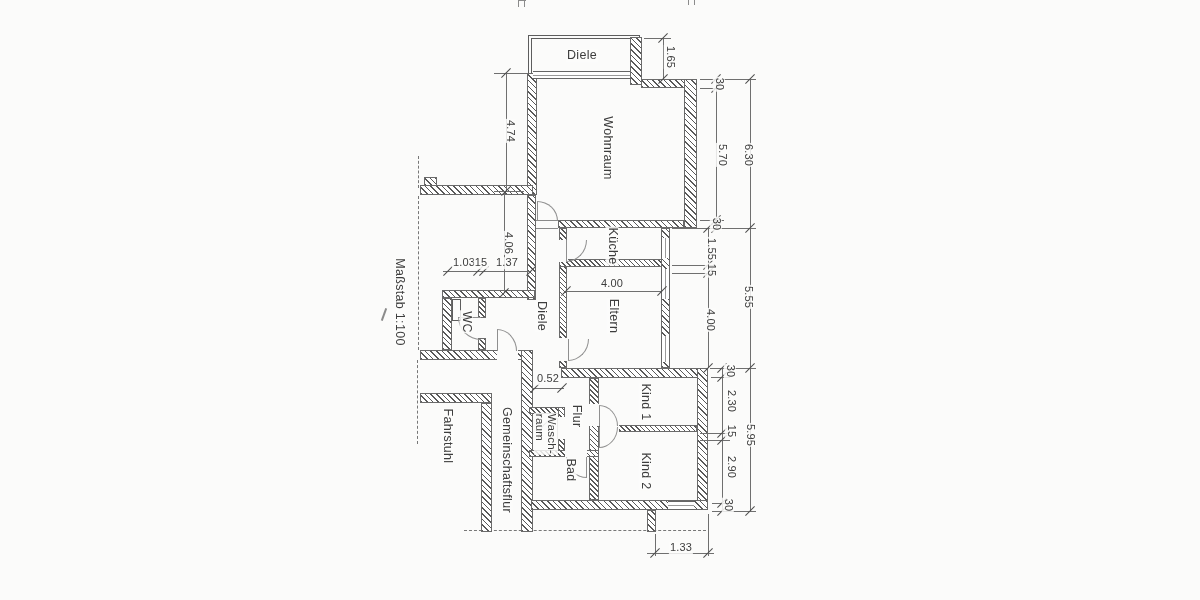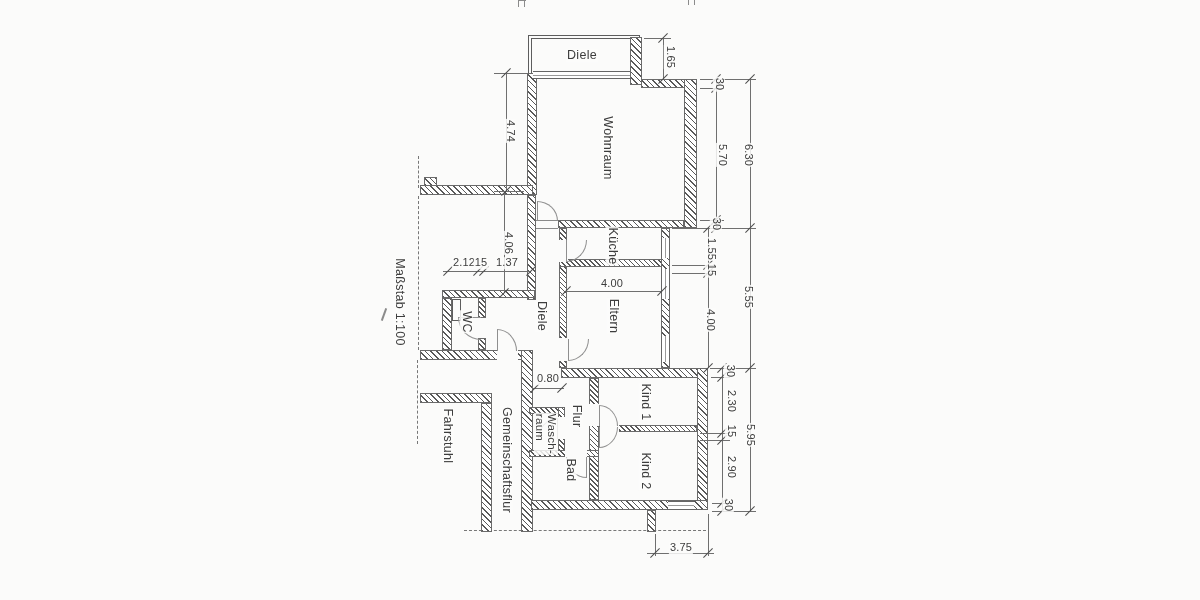--- a/index.html
+++ b/index.html
@@ -193,26 +193,26 @@
   <div class="vlab" style="left:645px;top:402px;">Kind 1</div>
   <div class="vlab" style="left:645px;top:471px;">Kind 2</div>
   <div class="vlab" style="left:447px;top:436px;">Fahrstuhl</div>
   <div class="vlab" style="left:506px;top:460px;">Gemeinschaftsflur</div>
   <div class="vlab" style="left:399px;top:302px;">Maßstab 1:100</div>
   <div class="artifact" style="left:383px;top:308px;width:2px;height:13px;transform:rotate(20deg);"></div>
 
   <div class="vlab dim" style="left:670px;top:57px;">1.65</div>
   <div class="vlab dim" style="left:510px;top:131px;">4.74</div>
   <div class="vlab dim" style="left:508px;top:243px;">4.06</div>
-  <div class="hlab dim" style="left:464px;top:263px;">2.12</div>
+  <div class="hlab dim" style="left:464px;top:263px;">1.03</div>
   <div class="hlab dim" style="left:481px;top:263px;">15</div>
   <div class="hlab dim" style="left:507px;top:263px;">1.37</div>
   <div class="hlab dim" style="left:612px;top:284px;">4.00</div>
-  <div class="hlab dim" style="left:548px;top:379px;">0.80</div>
-  <div class="hlab dim" style="left:681px;top:548px;">3.75</div>
+  <div class="hlab dim" style="left:548px;top:379px;">0.52</div>
+  <div class="hlab dim" style="left:681px;top:548px;">1.33</div>
   <div class="vlab dim" style="left:719px;top:84px;">30</div>
   <div class="vlab dim" style="left:722px;top:155px;">5.70</div>
   <div class="vlab dim" style="left:716px;top:224px;">30</div>
   <div class="vlab dim" style="left:711px;top:249px;">1.55</div>
   <div class="vlab dim" style="left:711px;top:270px;">15</div>
   <div class="vlab dim" style="left:710px;top:320px;">4.00</div>
   <div class="vlab dim" style="left:730px;top:371px;">30</div>
   <div class="vlab dim" style="left:731px;top:401px;">2.30</div>
   <div class="vlab dim" style="left:731px;top:431px;">15</div>
   <div class="vlab dim" style="left:731px;top:467px;">2.90</div>

